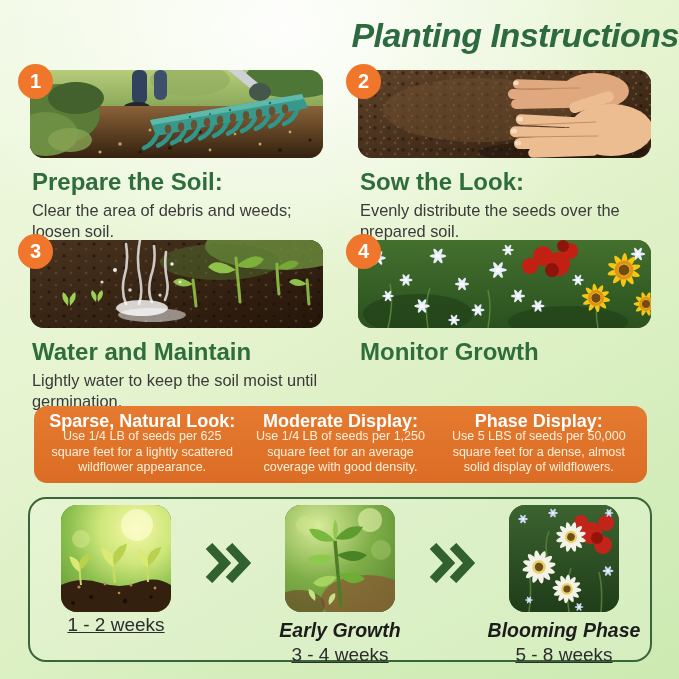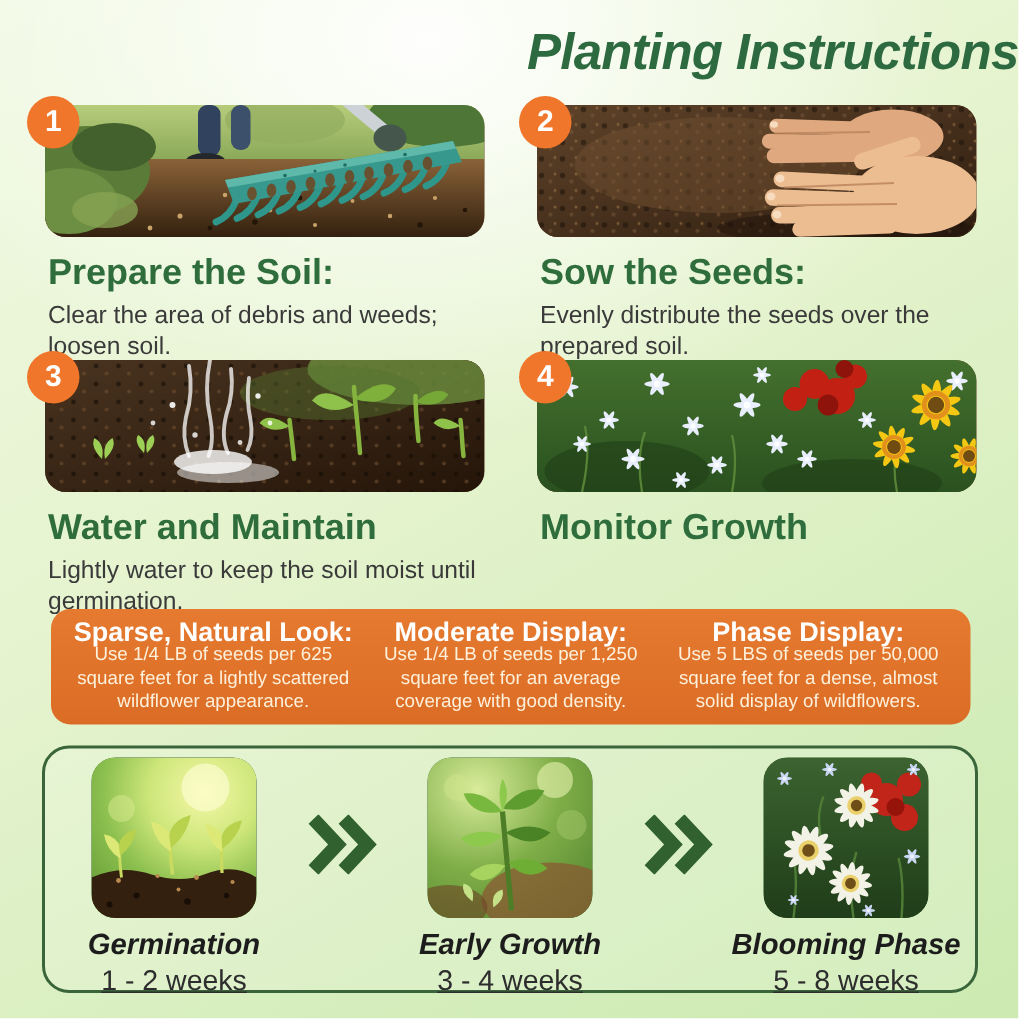--- a/index.html
+++ b/index.html
@@ -192,21 +192,21 @@
             <ellipse cx="158" cy="13" rx="2.6" ry="2.2"></ellipse>
         </g>
         <g stroke="#b9835c" stroke-width="1.2" opacity=".8">
           <line x1="165" y1="55" x2="238" y2="52"></line>
             <line x1="160" y1="67" x2="240" y2="66"></line>
           <line x1="158" y1="19" x2="222" y2="18"></line>
         </g>
       </svg>
     </div>
     <div class="step-text">
-      <div class="step-heading">Sow the Seeds:</div>
+      <div class="step-heading">Sow the Look:</div>
       <div class="step-body">Evenly distribute the seeds over the prepared soil.</div>
     </div>
   </div>
 
   <div class="step step3">
     <div class="badge">3</div>
     <div class="photo">
       <svg viewBox="0 0 293 88" preserveAspectRatio="none">
         <defs>
           <linearGradient id="p3g" x1="0" y1="0" x2="1" y2="1">
@@ -383,21 +383,20 @@
               <circle cx="30" cy="92" r="2"></circle>
               <circle cx="64" cy="96" r="2.2"></circle>
               <circle cx="90" cy="92" r="1.8"></circle>
               <circle cx="12" cy="98" r="2"></circle>
             </g>
           <use href="#sproutA" transform="translate(20,80) scale(0.9)"></use>
           <use href="#sproutA" transform="translate(54,78) scale(1.1)"></use>
           <use href="#sproutA" transform="translate(87,77) scale(1.0) rotate(4)"></use>
         </svg>
       </div>
-      <div class="phase-label">Germination</div>
       <div class="phase-duration">1 - 2 weeks</div>
     </div>
 
     <div class="chevron">
       <svg width="48" height="40" viewBox="0 0 48 40">
         <polyline points="5,3 21,20 5,37" fill="none" stroke="#30612f" stroke-width="9"></polyline>
         <polyline points="25,3 41,20 25,37" fill="none" stroke="#30612f" stroke-width="9"></polyline>
       </svg>
     </div>
 

